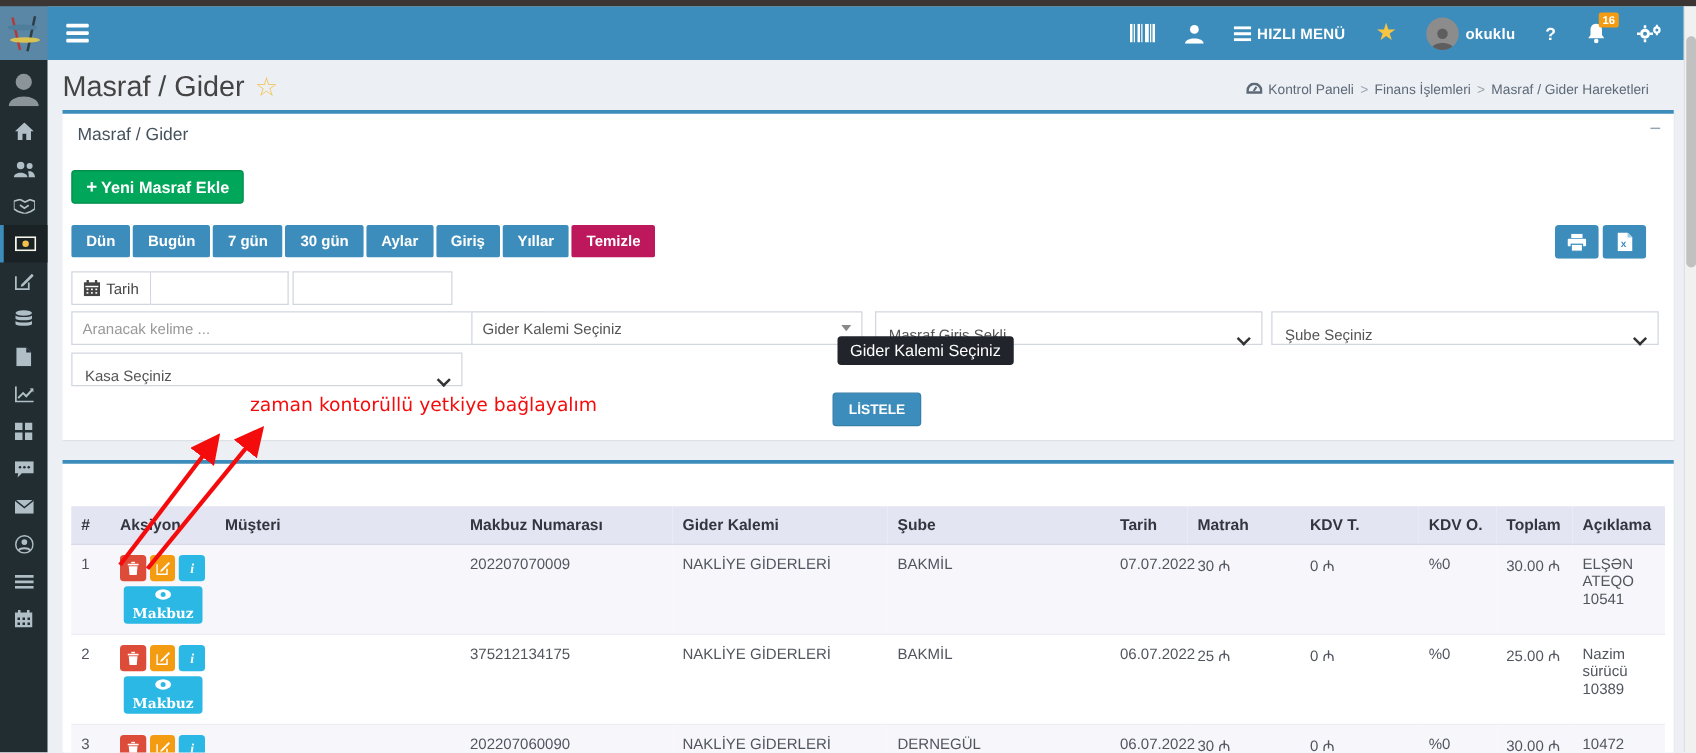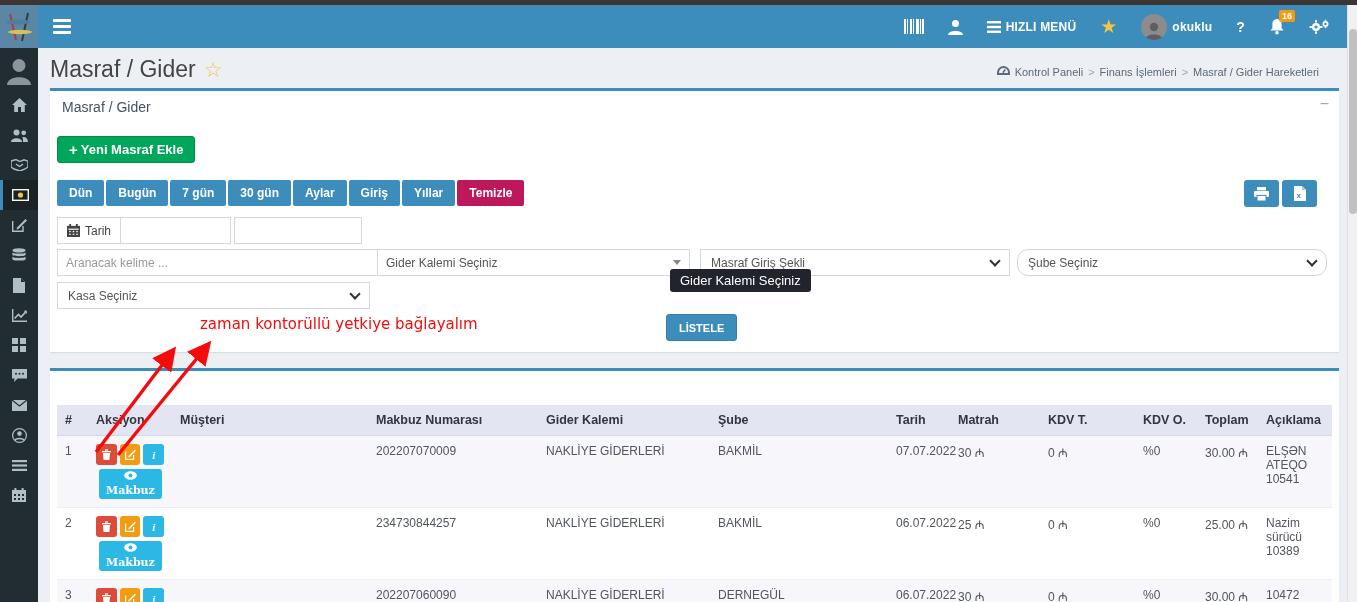--- a/index.html
+++ b/index.html
@@ -52,23 +52,23 @@
 
   .input, .select-box { border:1px solid #d2d6de; background:#fff; height:27px; font-size:12px; color:#555; }
   .tarih-group { position:absolute; left:7px; top:126px; display:flex; }
   .tarih-label { height:27px; border:1px solid #d2d6de; background:#fff; display:flex; align-items:center; gap:5px; padding:0 9px; font-size:12px; color:#444; }
   .tarih-input1 { width:110px; border-left:none; }
   .tarih-input2 { width:128px; margin-left:3px; }
   .row2 { position:absolute; left:7px; top:158px; width:1275px; }
   .search-input { position:absolute; left:0; top:0; width:378px; padding:0 8px; }
   .search-input::placeholder { color:#999; }
   .sel2 { position:absolute; left:320px; top:0; width:313px; display:flex; align-items:center; justify-content:space-between; padding:0 8px; cursor:pointer; }
-  .sel-native { display:flex; align-items:center; justify-content:space-between; padding:0 10px; cursor:pointer; }
+  .sel-native { display:flex; align-items:flex-end; justify-content:space-between; padding:0 10px; cursor:pointer; }
   .sel-mid   { position:absolute; left:643px; top:0; width:310px; }
-  .sel-right { position:absolute; left:960px; top:0; width:310px;border-radius:11px; }
+  .sel-right { position:absolute; left:960px; top:0; width:310px; }
   .kasa-sel  { position:absolute; left:7px; top:191px; width:313px; }
   .caret-sm { width:0; height:0; border-left:4px solid transparent; border-right:4px solid transparent; border-top:5px solid #888; }
   .chev { width:8px; height:8px; border-right:2px solid #333; border-bottom:2px solid #333; transform:rotate(45deg); margin-top:-4px; }
 
   .tooltip { position:absolute; left:620px; top:178px; background:#21252b; color:#fff; font-size:13px; padding:4px 10px; border-radius:3px; z-index:15; }
 
   .annotation { position:absolute; left:150px; top:224px; color:#f40b0b; font-size:15px; font-family:"DejaVu Sans",sans-serif; }
   .btn-listele { position:absolute; left:616px; top:223px; height:27px; padding:0 12px; background:#3c8dbc; border-color:#367fa9; font-size:11px; position:absolute; }
 
   
@@ -504,21 +504,21 @@
       </div>
       <span class="makbuz-btn">
         <svg width="13" height="9" viewBox="0 0 13 9">
                     <ellipse cx="6.5" cy="4.5" rx="6.3" ry="4.2" fill="#fff"></ellipse>
                     <circle cx="6.5" cy="4.5" r="2" fill="#2bb8e4"></circle>
                   </svg>
         <span>Makbuz</span>
       </span>
     </td>
     <td></td>
-    <td>234730844257</td>
+    <td>375212134175</td>
     <td>NAKLİYE GİDERLERİ</td>
     <td>BAKMİL</td>
     <td>06.07.2022</td>
     <td>25 ₼</td>
     <td>0 ₼</td>
     <td>%0</td>
     <td>25.00 ₼</td>
     <td>Nazim sürücü 10389</td>
   </tr>
 

